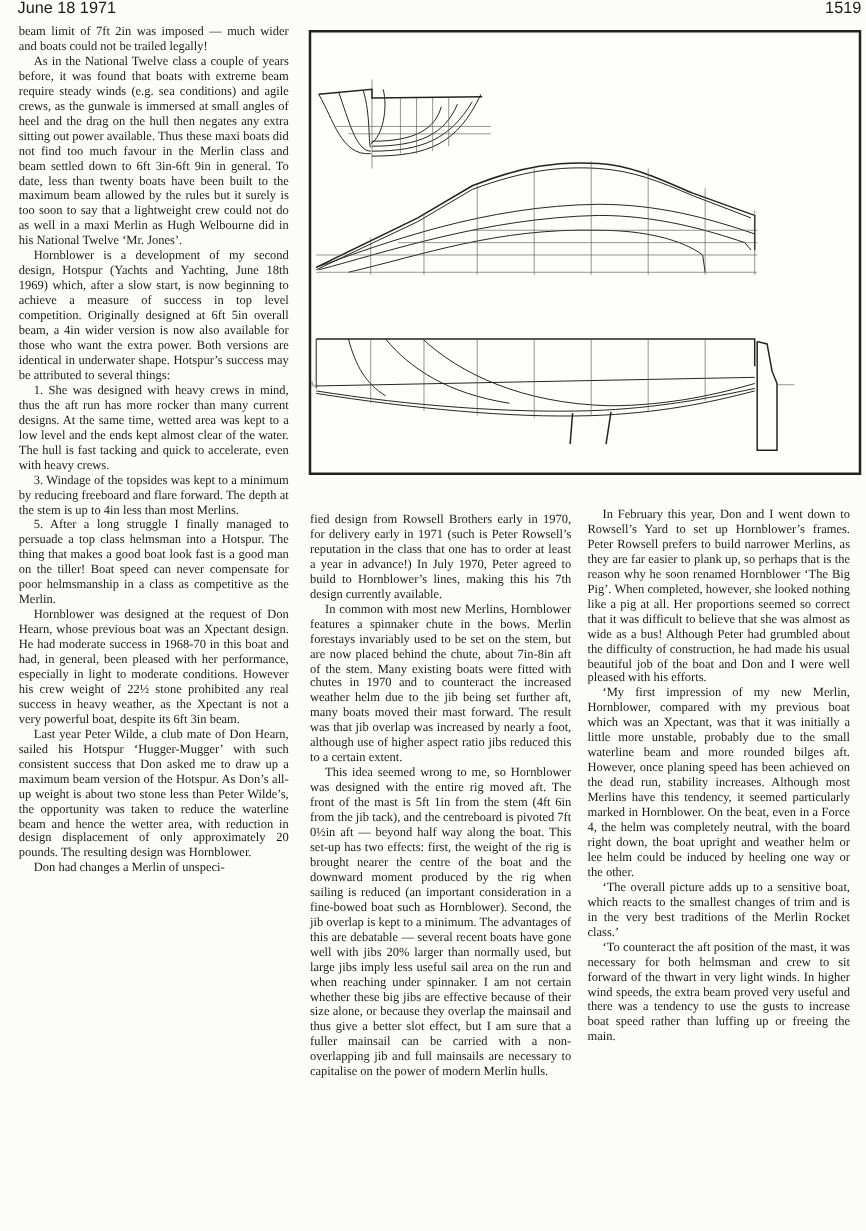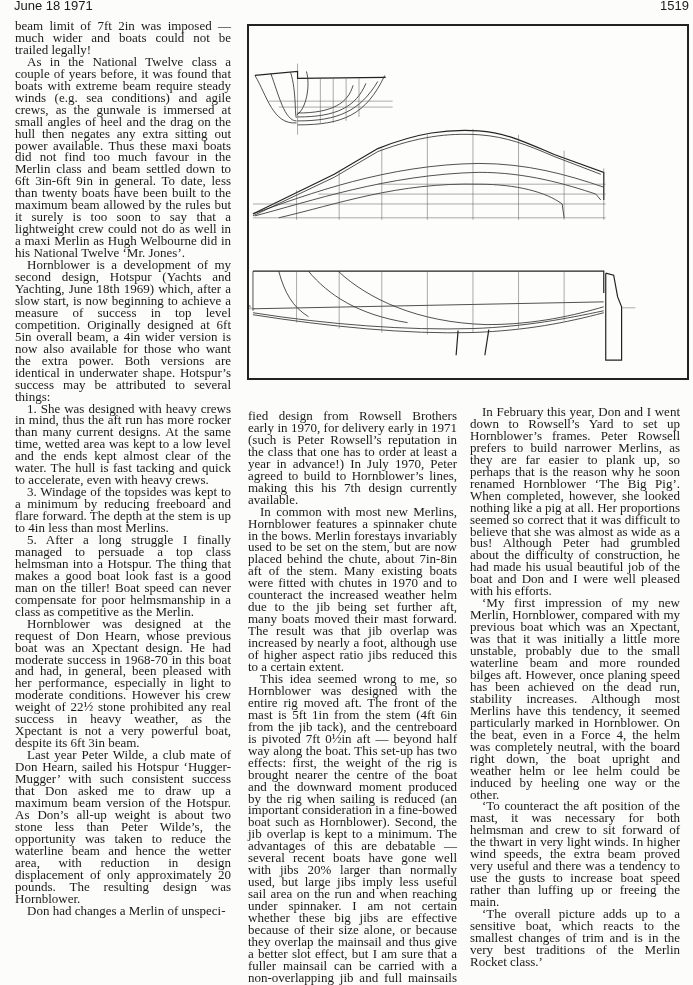--- a/index.html
+++ b/index.html
@@ -11,21 +11,21 @@
   }
   .hdr-left {
     position: absolute; left: 14px; top: -2px;
     font-family: "Liberation Sans", sans-serif; font-size: 13px; font-weight: normal;
   }
   .hdr-right {
     position: absolute; right: 4px; top: -2px;
     font-family: "Liberation Sans", sans-serif; font-size: 13px;
   }
   .col {
-    position: absolute; font-size: 13px; line-height: 11.95px;
+    position: absolute; font-size: 10px; line-height: 11.95px;
     text-align: justify; hyphens: manual;
   }
   .col p { margin: 0; text-indent: 12px; }
   .col p.noind { text-indent: 0; }
   #col1 { left: 15px; top: 20px; width: 216px; }
   #col2 { left: 248px; top: 410px; width: 209px; }
   #col3 { left: 470px; top: 406px; width: 210px; }
   .figure {
     position: absolute; left: 247px; top: 24px; width: 442px; height: 356px;
     border: 2px solid #222; box-sizing: border-box; background: #fdfdfb;
@@ -126,15 +126,15 @@
 
 <div class="col" id="col2">
   <p class="noind">fied design from Rowsell Brothers early in 1970, for delivery early in 1971 (such is Peter Rowsell’s reputation in the class that one has to order at least a year in advance!) In July 1970, Peter agreed to build to Hornblower’s lines, making this his 7th design currently available.</p>
   <p>In common with most new Merlins, Hornblower features a spinnaker chute in the bows. Merlin forestays invariably used to be set on the stem, but are now placed behind the chute, about 7in-8in aft of the stem. Many existing boats were fitted with chutes in 1970 and to counteract the increased weather helm due to the jib being set further aft, many boats moved their mast forward. The result was that jib overlap was increased by nearly a foot, although use of higher aspect ratio jibs reduced this to a certain extent.</p>
   <p>This idea seemed wrong to me, so Hornblower was designed with the entire rig moved aft. The front of the mast is 5ft 1in from the stem (4ft 6in from the jib tack), and the centreboard is pivoted 7ft 0½in aft — beyond half way along the boat. This set-up has two effects: first, the weight of the rig is brought nearer the centre of the boat and the downward moment produced by the rig when sailing is reduced (an important consideration in a fine-bowed boat such as Hornblower). Second, the jib overlap is kept to a minimum. The advantages of this are debatable — several recent boats have gone well with jibs 20% larger than normally used, but large jibs imply less useful sail area on the run and when reaching under spinnaker. I am not certain whether these big jibs are effective because of their size alone, or because they overlap the mainsail and thus give a better slot effect, but I am sure that a fuller mainsail can be carried with a non-overlapping jib and full mainsails are necessary to capitalise on the power of modern Merlin hulls.</p>
 </div>
 
 <div class="col" id="col3">
   <p>In February this year, Don and I went down to Rowsell’s Yard to set up Hornblower’s frames. Peter Rowsell prefers to build narrower Merlins, as they are far easier to plank up, so perhaps that is the reason why he soon renamed Hornblower ‘The Big Pig’. When completed, however, she looked nothing like a pig at all. Her proportions seemed so correct that it was difficult to believe that she was almost as wide as a bus! Although Peter had grumbled about the difficulty of construction, he had made his usual beautiful job of the boat and Don and I were well pleased with his efforts.</p>
   <p>‘My first impression of my new Merlin, Hornblower, compared with my previous boat which was an Xpectant, was that it was initially a little more unstable, probably due to the small waterline beam and more rounded bilges aft. However, once planing speed has been achieved on the dead run, stability increases. Although most Merlins have this tendency, it seemed particularly marked in Hornblower. On the beat, even in a Force 4, the helm was completely neutral, with the board right down, the boat upright and weather helm or lee helm could be induced by heeling one way or the other.</p>
+  <p>‘The overall picture adds up to a sensitive boat, which reacts to the smallest changes of trim and is in the very best traditions of the Merlin Rocket class.’</p>
   <p>‘To counteract the aft position of the mast, it was necessary for both helmsman and crew to sit forward of the thwart in very light winds. In higher wind speeds, the extra beam proved very useful and there was a tendency to use the gusts to increase boat speed rather than luffing up or freeing the main.</p>
-  <p>‘The overall picture adds up to a sensitive boat, which reacts to the smallest changes of trim and is in the very best traditions of the Merlin Rocket class.’</p>
 </div>
 
 </body></html>

